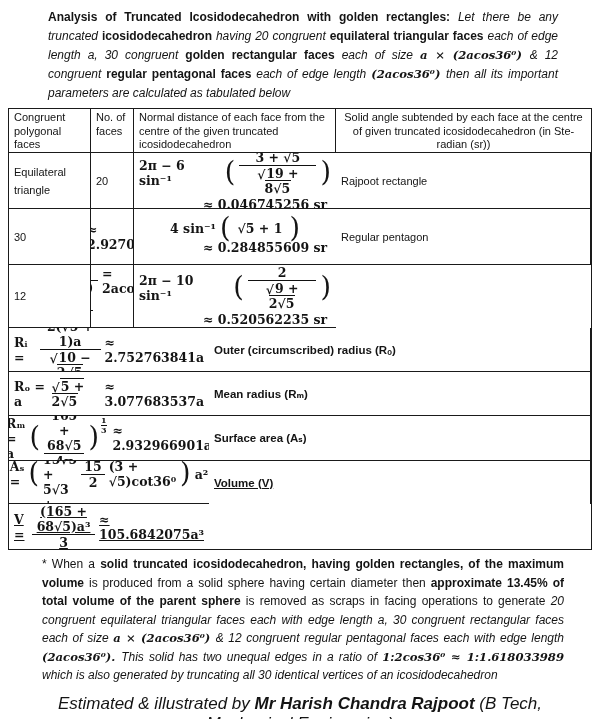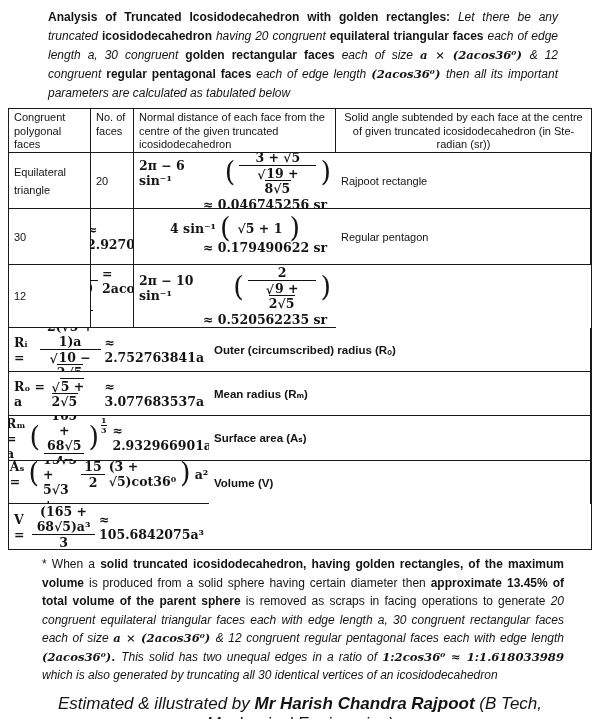--- a/index.html
+++ b/index.html
@@ -27,21 +27,21 @@
     font-size:11px;
   }
   .sec-a{display:grid;grid-template-columns:82px 43px 202px 1fr;grid-template-rows:44px 56px 56px 63px;}
   .sec-b{display:grid;grid-template-columns:200px 1fr;grid-template-rows:44px 44px 45px 43px 45px;}
   .cell{
     border-right:1.4px solid #1a1a1a;border-bottom:1.4px solid #1a1a1a;
     padding:2px 5px;display:flex;flex-direction:column;justify-content:center;
     overflow:hidden;box-sizing:border-box;
   }
   .cell.lastcol{border-right:none;}
-  .cell.lastrow{border-bottom:none;}
+  .cell.lastrow{border-bottom:none;text-decoration:underline;}
   .head{font-weight:normal;justify-content:flex-start;line-height:13.5px;}
   .head.center{text-align:center;}
   .facename{font-weight:normal;line-height:18px;}
   .cnt{font-weight:normal;}
   .plabel{font-weight:bold;font-size:11.5px;}
 
   
   .math{
     font-family:"DejaVu Serif","DejaVu Sans",serif;
     font-weight:bold;font-size:12.5px;align-items:center;
@@ -115,21 +115,21 @@
       </div>
       <div class="cell math lastcol">
         <div class="fline">
           <span>4 sin⁻¹</span>
           <span class="bigp">(</span>
           <span class="frac">
             <span class="num">√5 + 1</span>
           </span>
           <span class="bigp">)</span>
         </div>
-        <div class="approx">≈ 0.179490622 sr</div>
+        <div class="approx">≈ 0.284855609 sr</div>
       </div>
 
       <div class="cell facename">Regular pentagon</div>
       <div class="cell cnt">12</div>
       <div class="cell math">
         <span class="fline">
           <span class="frac">
             <span class="num">2(√5 + 1)a</span>
             <span class="den"><span class="rsign">√</span><span class="rad">10 − 2√5</span></span>
           </span>

